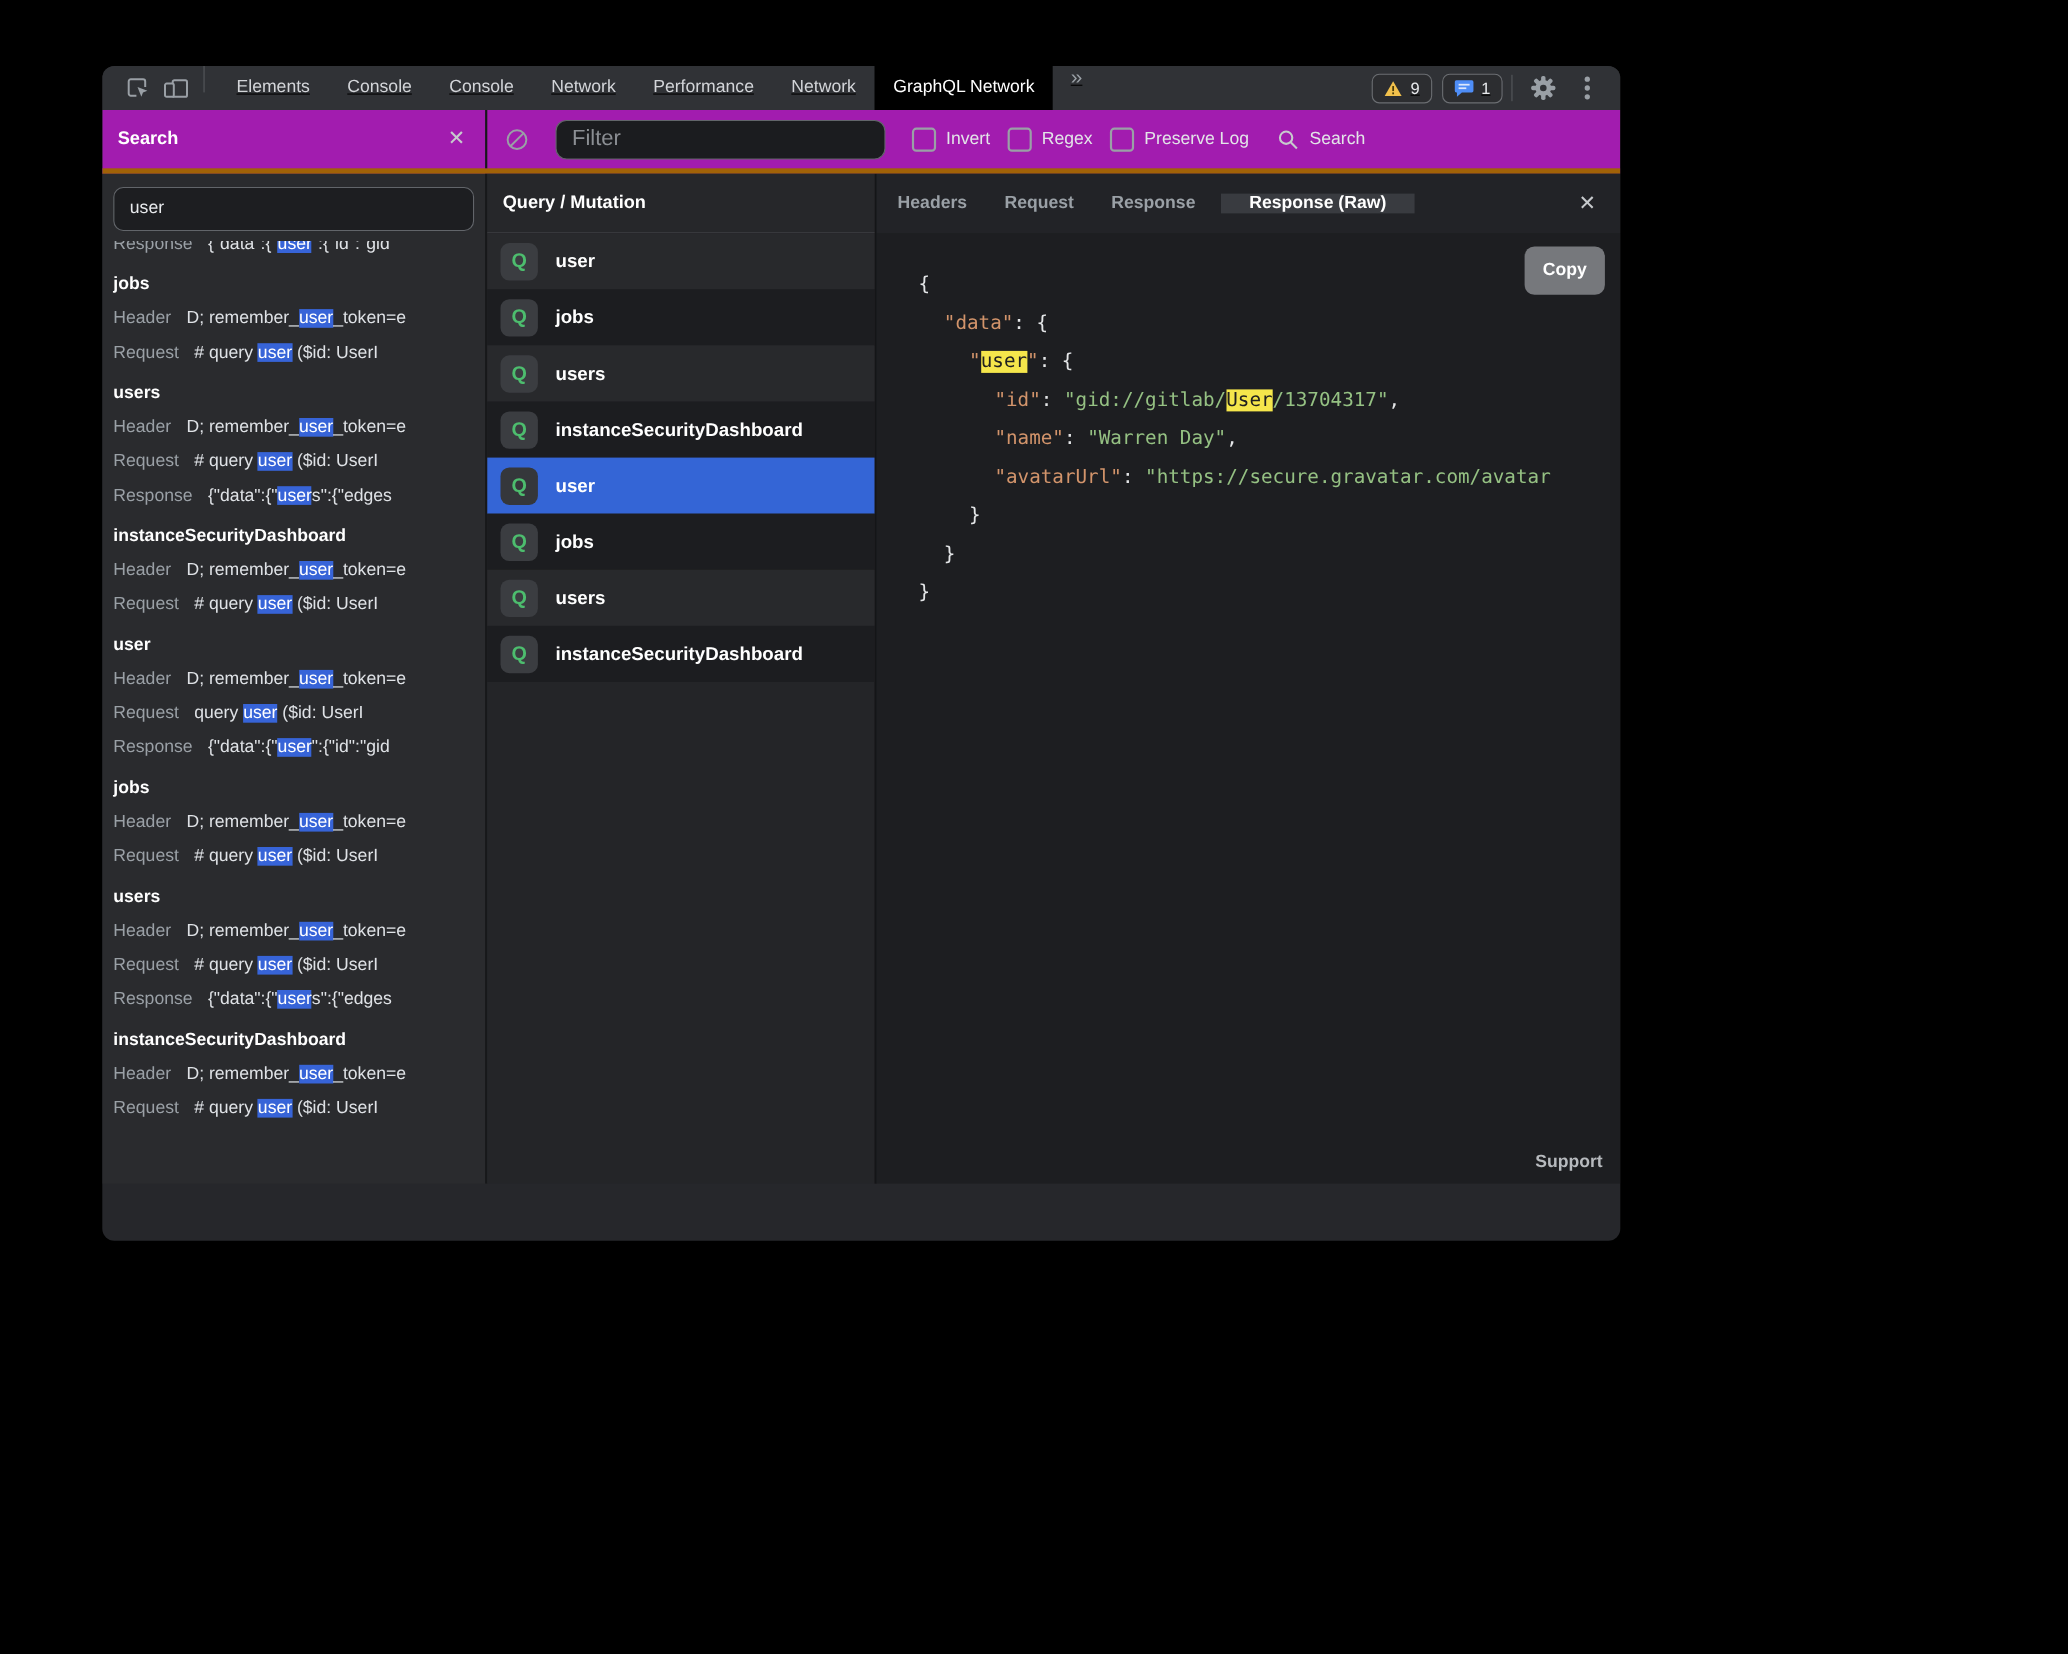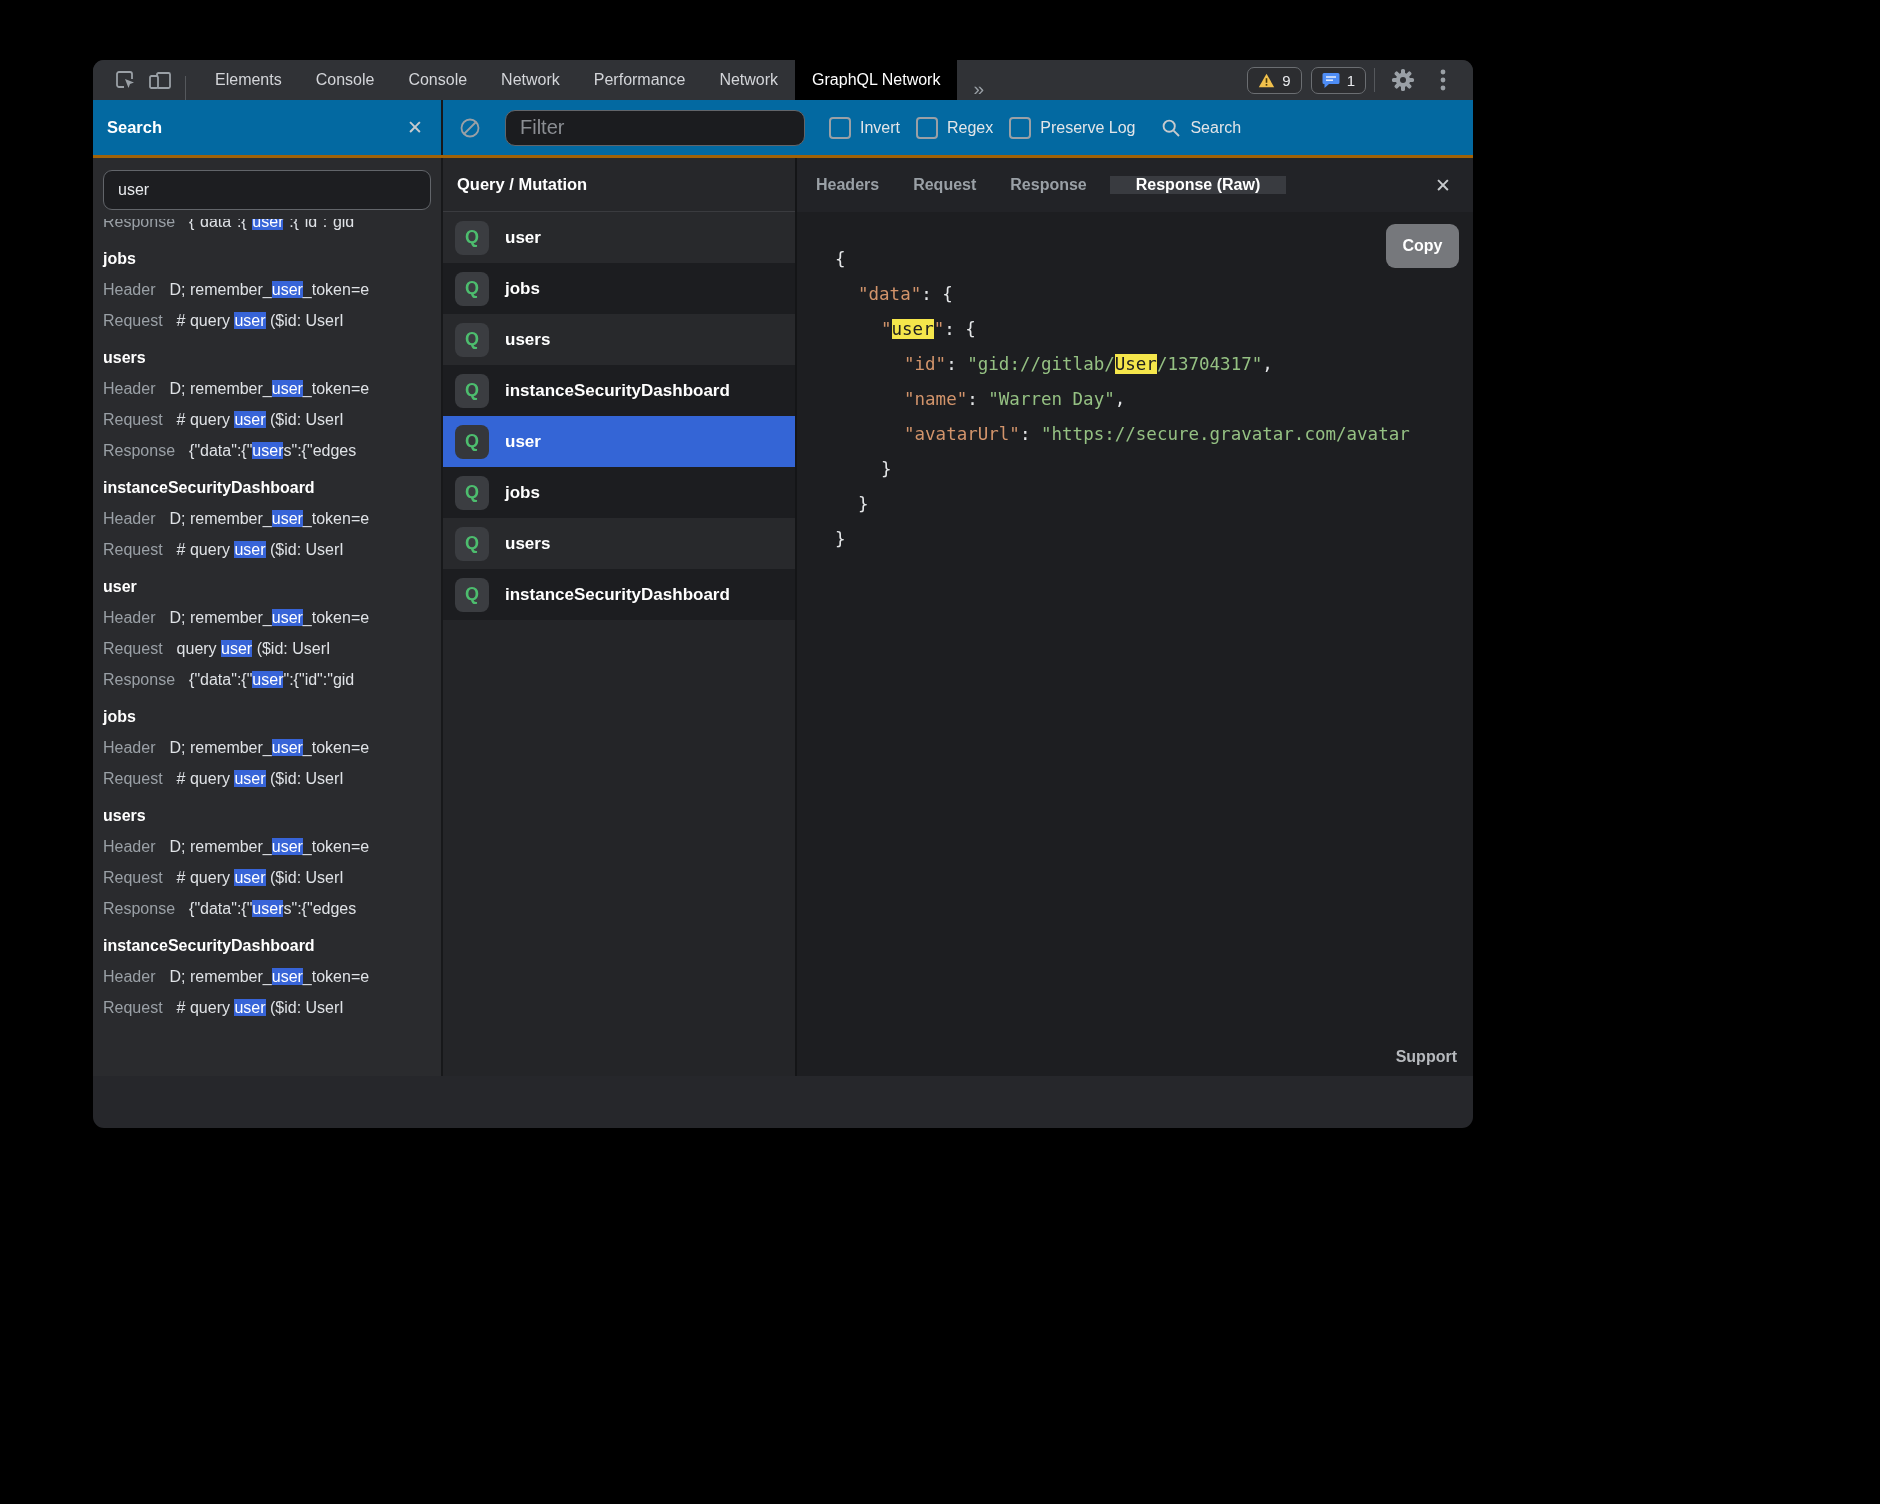--- a/index.html
+++ b/index.html
@@ -8,34 +8,34 @@
     border-radius:11px;overflow:hidden;}
   
   .titlebar{height:52px;background:#3d4045;position:relative;display:flex;align-items:center;}
   .traffic{position:absolute;left:24px;top:0;height:52px;display:flex;align-items:center;gap:10px;}
   .light{width:15px;height:15px;border-radius:50%;}
   .light.red{background:var(--traffic-red,#ed6a5e);}
   .light.yellow{background:var(--traffic-yellow,#f4bf4f);}
   .light.green{background:var(--traffic-green,#61c554);}
   .title{width:100%;text-align:center;color:#fff;font-weight:bold;font-size:16.5px;}
   
-  .toolbar{height:40px;background:#303236;display:flex;align-items:flex-end;padding-left:16px;}
+  .toolbar{height:40px;background:#303236;display:flex;align-items:flex-start;padding-left:16px;text-decoration:underline;}
   .tbtn{display:flex;align-items:center;justify-content:center;width:34px;height:40px;color:#9aa0a6;}
   .vdiv{width:1px;height:24px;background:#55585c;margin:0 8px;}
   #toolbar-tabs{display:flex;height:100%;align-items:stretch;margin-left:4px;}
   .tab{display:flex;align-items:center;padding:0 17px;color:#d3d5d9;font-size:16px;white-space:nowrap;}
   .tab.active{background:#000;color:#fff;}
   .chevron{color:#9aa0a6;font-size:19px;padding:0 16px;display:flex;align-items:center;}
   .tspacer{flex:1;}
   .badge{display:flex;align-items:center;gap:7px;border:1px solid #6b6e72;border-radius:7px;
     padding:4px 10px;margin-left:9px;color:#e8eaed;font-size:15px;background:#2c2d30;}
   .iconbtn{display:flex;align-items:center;justify-content:center;width:40px;height:40px;color:#9aa0a6;}
   .toolbar .right-icons{display:flex;align-items:center;margin-right:10px;}
   
-  .subbar{height:58px;background:#0369a1;display:flex;border-bottom:3px solid #a16207;box-sizing:border-box;}
+  .subbar{height:58px;background:#a21caf;display:flex;border-bottom:5px solid #a16207;box-sizing:border-box;}
   .left-head{width:350px;box-sizing:border-box;border-right:2px solid #17181a;display:flex;
     align-items:center;padding:0 18px 0 14px;}
   .left-head .t{flex:1;color:#fff;font-weight:bold;font-size:16.5px;}
   .x{color:#c7cacd;font-size:19px;line-height:1;}
   .filter-zone{flex:1;display:flex;align-items:center;padding-left:16px;gap:24px;}
   .filter-input{width:300px;height:36px;box-sizing:border-box;background:#1b1c1f;border:1px solid #62656a;
     border-radius:10px;color:#dfe1e4;padding:0 14px;font-size:20px;outline:none;}
   .filter-input::placeholder{color:#8b8e93;}
   .cb-item{display:flex;align-items:center;gap:9px;color:#e3e5e8;font-size:16px;}
   .cb{width:18px;height:18px;border:2px solid #9aa0a6;border-radius:4px;background:transparent;}

